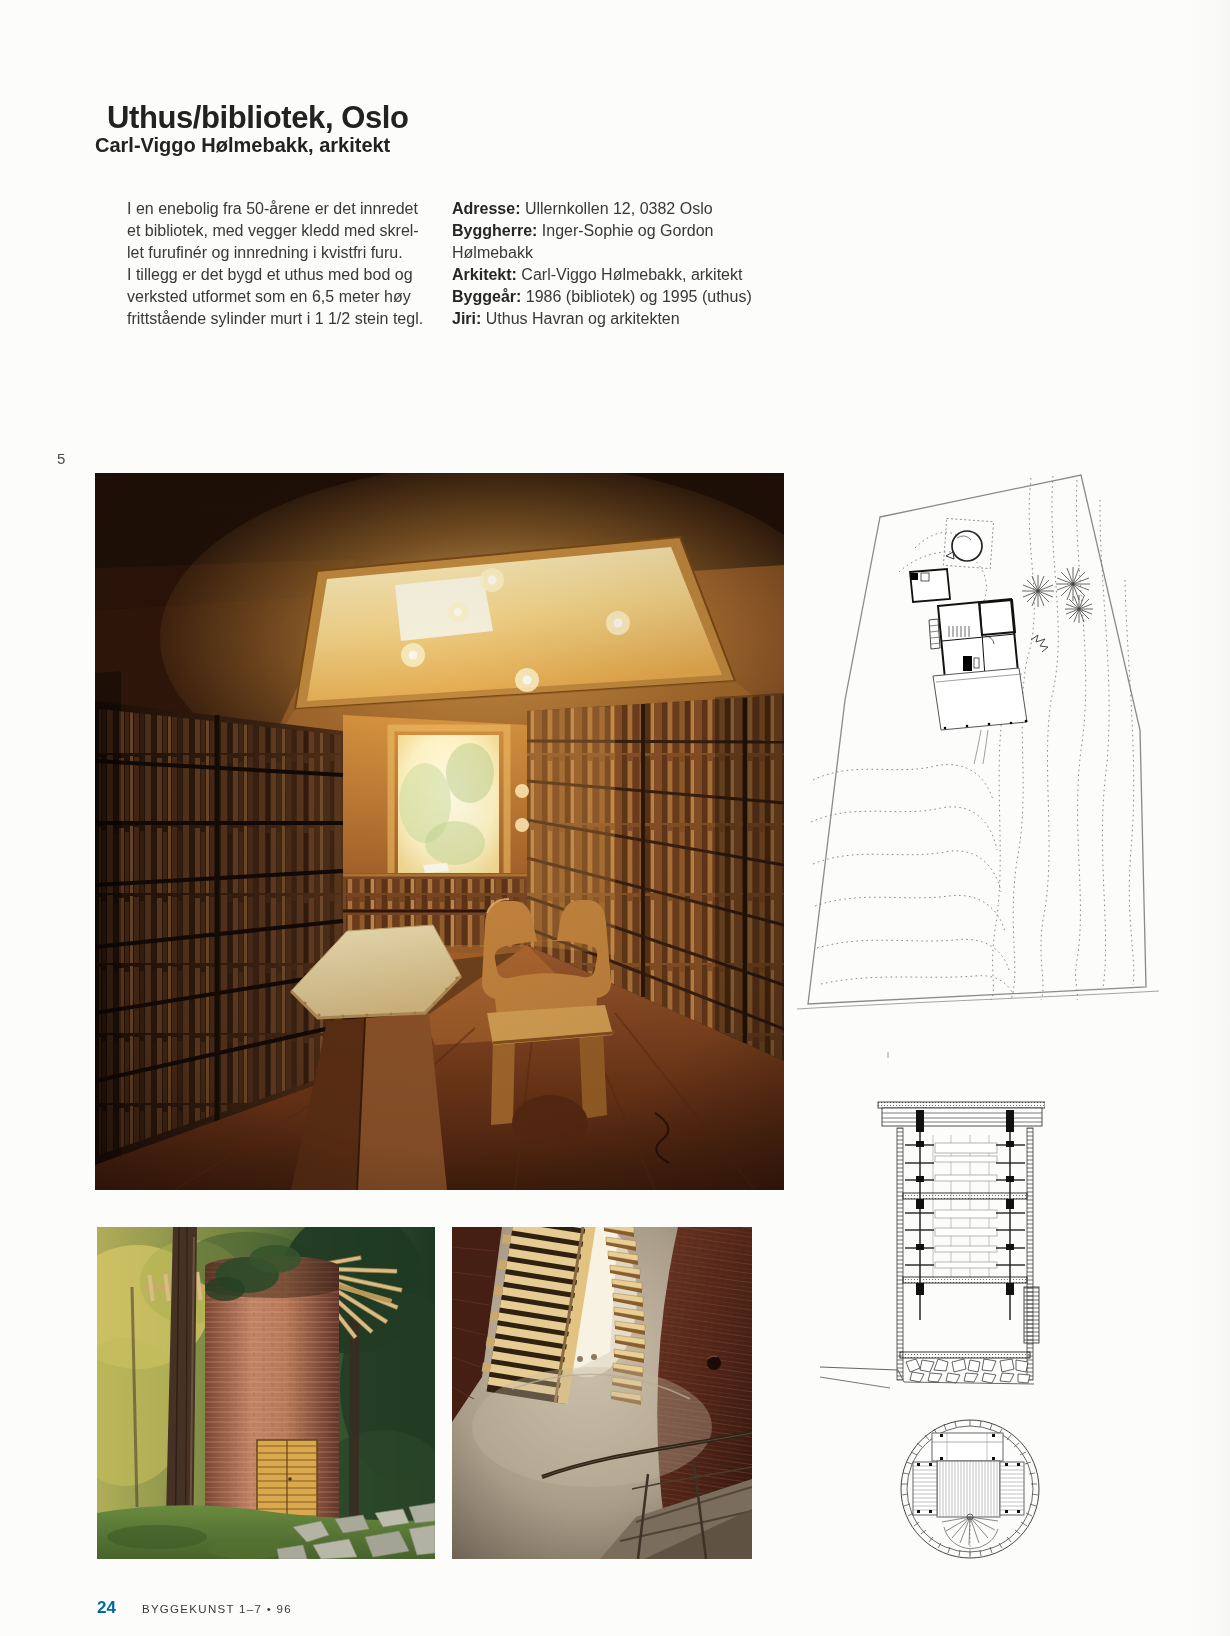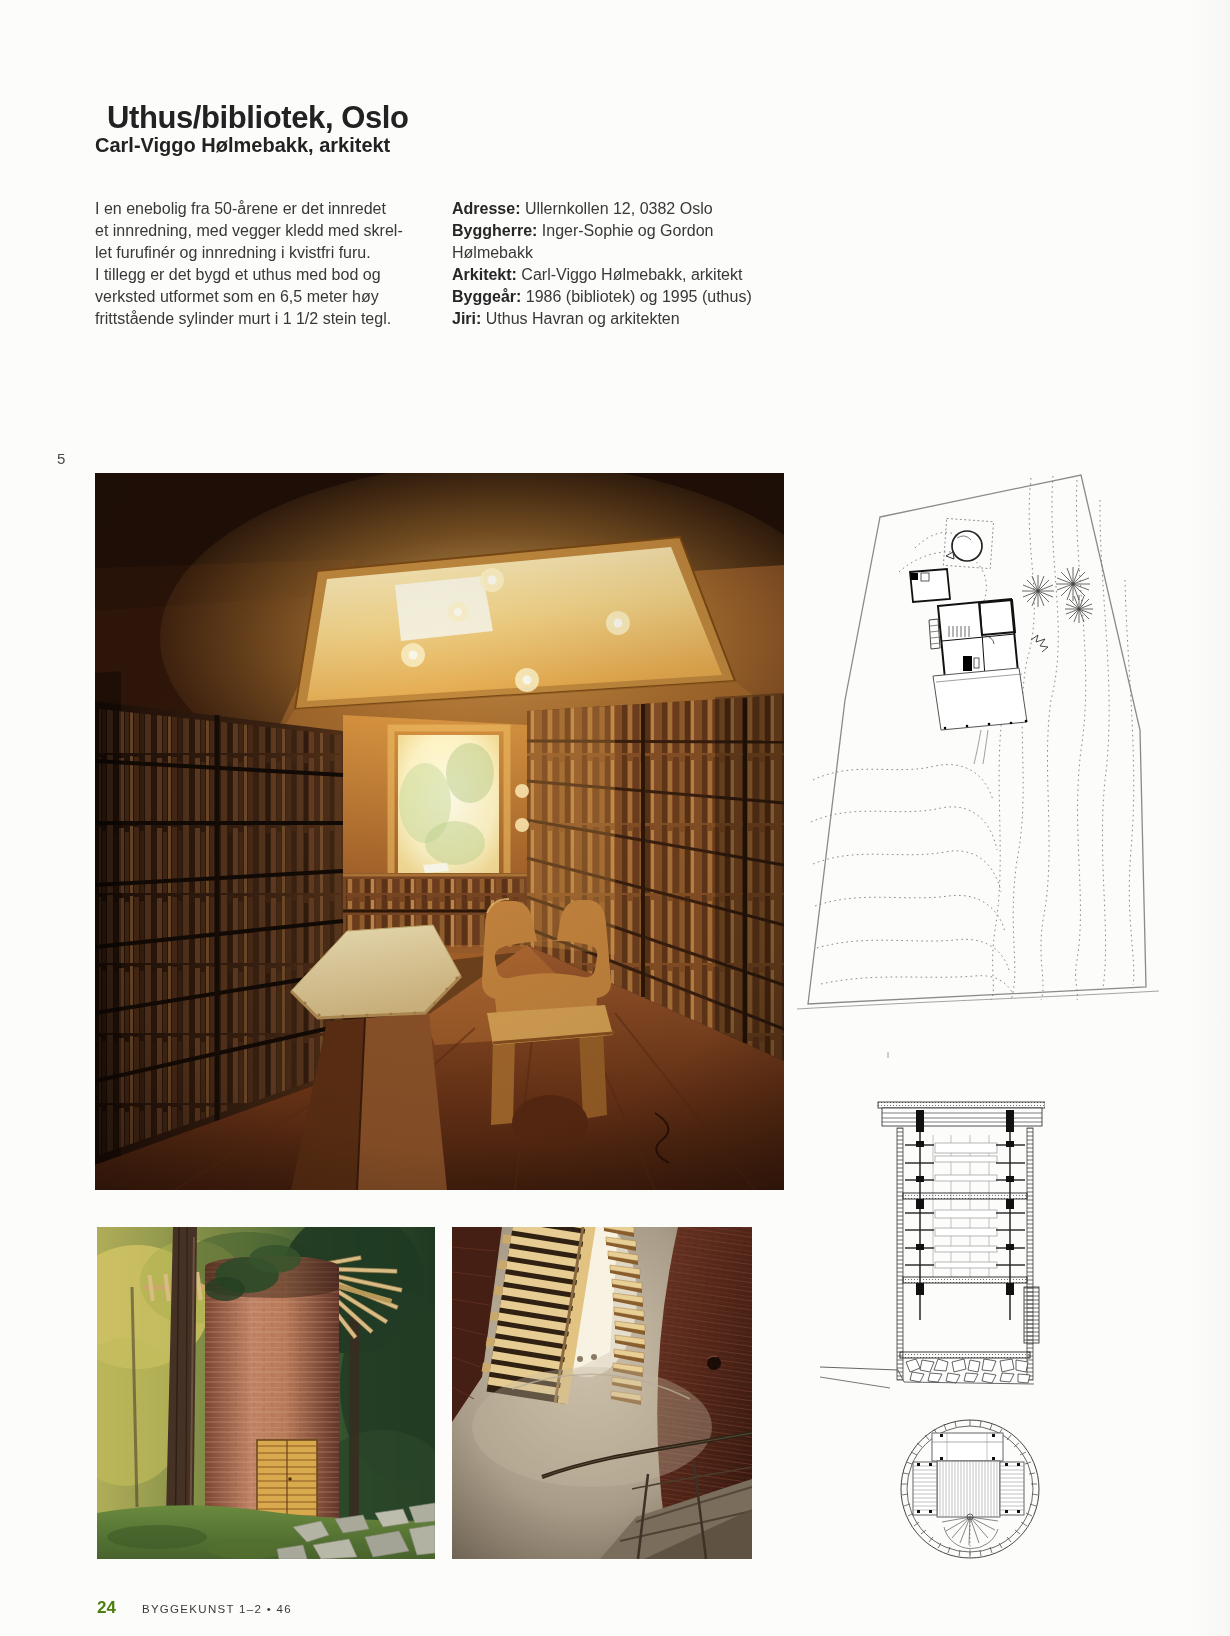--- a/index.html
+++ b/index.html
@@ -3,42 +3,42 @@
 <meta charset="utf-8">
 <style>
   html,body{margin:0;padding:0;background:#e8e8e8;}
   .page{position:relative;width:1230px;height:1636px;background:#fcfcfb;overflow:hidden;
         font-family:"Liberation Sans",sans-serif;color:#2e2e2e;}
   .page::after{content:"";position:absolute;top:0;right:0;width:40px;height:100%;
         background:linear-gradient(to right,rgba(0,0,0,0),rgba(0,0,0,0.025));pointer-events:none;}
   .title{position:absolute;left:95px;top:88px;font-size:31px;font-weight:bold;letter-spacing:-0.4px;color:#222;}
   .subtitle{position:absolute;left:95px;top:134px;font-size:20px;font-weight:bold;color:#222;}
   .intro{position:absolute;left:95px;top:198px;font-size:16px;line-height:22px;color:#383838;}
-  .intro div{white-space:nowrap;}
+  .intro div{white-space:nowrap;margin-left:32px;}
   .facts{position:absolute;left:452px;top:198px;width:332px;font-size:16px;line-height:22px;color:#383838;}
   .facts b{color:#262626;text-align:center;}
   .figmark{position:absolute;left:57px;top:450px;font-size:15px;color:#4a4a4a;}
   .photo{position:absolute;overflow:hidden;background:#000;}
   .drawing{position:absolute;}
   .footer{position:absolute;left:97px;top:1598px;display:flex;align-items:baseline;gap:26px;}
-  .footer .pno{font-size:17px;font-weight:bold;color:#4d7c0f;text-align:center;}
+  .footer .pno{font-size:17px;font-weight:bold;color:#0369a1;text-align:center;}
   .footer .jrn{font-size:11.5px;letter-spacing:1.3px;color:#3a3a3a;}
   svg{display:block;}
 </style>
 </head>
 <body>
 
 <div class="page">
 
   <h1 class="title" style="margin:12px">Uthus/bibliotek, Oslo</h1>
   <h2 class="subtitle" style="margin:0">Carl-Viggo Hølmebakk, arkitekt</h2>
 
   <div class="intro">
     <div>I en enebolig fra 50-årene er det innredet</div>
-    <div>et innredning, med vegger kledd med skrel-</div>
+    <div>et bibliotek, med vegger kledd med skrel-</div>
     <div>let furufinér og innredning i kvistfri furu.</div>
     <div>I tillegg er det bygd et uthus med bod og</div>
     <div>verksted utformet som en 6,5 meter høy</div>
     <div>frittstående sylinder murt i 1 1/2 stein tegl.</div>
   </div>
 
   <div class="facts">
     <div><b>Adresse:</b><span> Ullernkollen 12, 0382 Oslo</span></div>
     <div><b>Byggherre:</b><span> Inger-Sophie og Gordon Hølmebakk</span></div>
     <div><b>Arkitekt:</b><span> Carl-Viggo Hølmebakk, arkitekt</span></div>
@@ -806,16 +806,16 @@
           <line x1="75" y1="100" x2="100" y2="113"></line>
           <line x1="75" y1="100" x2="103" y2="104"></line>
       <circle cx="75" cy="100" r="3" stroke-width="0.9"></circle>
       <line x1="75" y1="104" x2="75" y2="138" stroke-dasharray="2 2" stroke-width="0.5"></line>
     </g>
   </svg>
   </div>
 
   <div class="footer">
     <span class="pno">24</span>
-    <span class="jrn">BYGGEKUNST 1–2 • 46</span>
+    <span class="jrn">BYGGEKUNST 1–7 • 96</span>
   </div>
 
 </div>
 
 </body></html>

